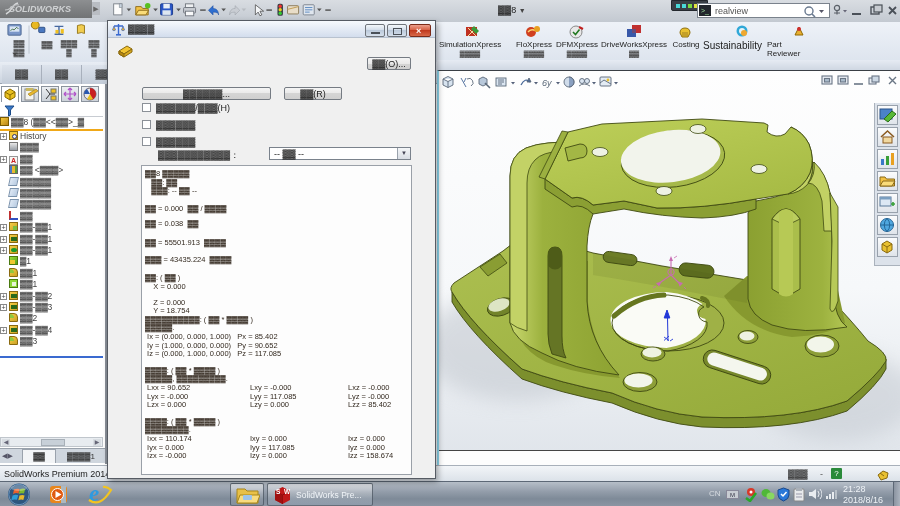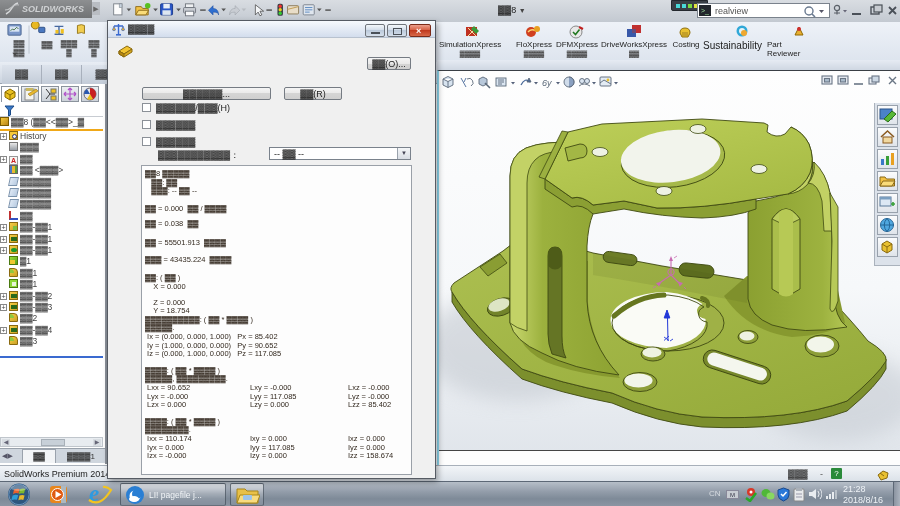--- a/index.html
+++ b/index.html
@@ -1,20 +1,20 @@
 <!DOCTYPE html>
 <html><head><meta charset="utf-8">
 <style>
 *{margin:0;padding:0;box-sizing:border-box}
 html,body{width:900px;height:506px;overflow:hidden;font-family:"Liberation Sans",sans-serif;background:#fff;position:relative}
 .abs{position:absolute}
 .zh{letter-spacing:0px}
 
 #titlebar{left:0;top:0;width:900px;height:22px;background:linear-gradient(#d9dde2,#c3c9d1)}
-#logo{left:0;top:0;width:92px;height:18px;background:linear-gradient(#8d8f91,#717375);color:#cfd1d3;font-size:9px;font-style:italic;font-weight:bold;line-height:18px;padding-left:22px}
+#logo{left:0;top:0;width:92px;height:18px;background:linear-gradient(#8d8f91,#717375);color:#cfd1d3;font-size:9px;font-style:italic;font-weight:bold;line-height:18px;padding-left:9px}
 #logoArr{left:92px;top:2px;width:8px;height:13px;background:#b9bdc3;color:#666;font-size:7px;line-height:13px;text-align:center}
 
 #ribbon{left:0;top:22px;width:900px;height:40px;background:linear-gradient(#eef2f8,#dde4ee)}
 #ribbonTabs{left:0;top:62px;width:437px;height:22px;background:linear-gradient(#e8edf4,#cdd5e0);border-bottom:1px solid #9aa4b0}
 .rtab{position:absolute;top:3px;height:19px;font-size:9px;color:#333;text-align:center;line-height:19px}
 
 #leftpanel{left:0;top:84px;width:107px;height:380px;background:#fff;border-right:2px solid #8a9099}
 .fmtab{position:absolute;top:2px;width:18px;height:16px;background:linear-gradient(#eceff2,#ccd2d9);border:1px solid #8b939d}
 #tree{font-size:8.5px;color:#444}
 .ti{position:absolute;left:0;width:107px;height:12px;white-space:nowrap}
@@ -484,35 +484,36 @@
  <svg class="abs" style="left:49px;top:3px" width="19" height="19" viewBox="0 0 19 19">
   <rect x="1" y="1" width="17" height="17" rx="3" fill="#e8861c"></rect>
   <rect x="12" y="1" width="5" height="17" fill="#9ec4e8" opacity=".8"></rect>
   <circle cx="8.5" cy="9.5" r="6" fill="#e05a10" stroke="#fff" stroke-width="1"></circle>
   <path d="M6.5 6 l6 3.5 -6 3.5z" fill="#fff"></path>
  </svg>
  <div class="abs" style="left:89px;top:1px;width:23px;height:22px;color:#2e9ae0;font-size:23px;font-weight:bold;font-style:italic;line-height:21px;font-family:'Liberation Serif',serif">e</div>
  <svg class="abs" style="left:87px;top:2px" width="27" height="21" viewBox="0 0 27 21">
       <path d="M2 16 Q13 24 24 6 Q20 2 16 3" stroke="#f2c420" stroke-width="2.2" fill="none"></path>
     </svg>
- <div class="tbtn" style="left:120px;width:106px">
-  <svg class="abs" style="left:4px;top:1px" width="20" height="20" viewBox="0 0 20 20">
-        <circle cx="10" cy="10" r="9" fill="#2a7fd4"></circle>
-        <circle cx="10" cy="11" r="5.5" fill="#fff"></circle>
-        <circle cx="12" cy="9" r="5" fill="#2a7fd4"></circle>
-        <ellipse cx="9" cy="14" rx="5" ry="3" fill="#fff"></ellipse>
-      </svg>
-  <span class="abs" style="left:28px;top:6px;font-size:8.5px;color:#f2f5f8">LI! pagefile j...</span>
- </div>
  <div class="tbtn" style="left:230px;width:34px">
   <svg class="abs" style="left:5px;top:2px" width="24" height="19" viewBox="0 0 24 19">
         <path d="M1 3 h8 l2 2 h11 v12 h-21z" fill="#e8c048" stroke="#a8861a"></path>
         <path d="M1 17 l3-8 20 0 -3 8z" fill="#f8dc80" stroke="#a8861a"></path>
         <rect x="7" y="9" width="9" height="5" rx="1" fill="#9ec4e8"></rect>
       </svg>
+ </div>
+ <div class="tbtn" style="left:267px;width:106px;background:linear-gradient(rgba(255,255,255,.5),rgba(255,255,255,.25) 45%,rgba(160,180,200,.25))">
+  <svg class="abs" style="left:4px;top:1px" width="21" height="21" viewBox="0 0 21 21">
+   <path d="M3 6 l7.5-4 7.5 4 0 9 -7.5 4 -7.5-4z" fill="#c01818"></path>
+   <path d="M3 6 l7.5 4 7.5-4 M10.5 10 l0 9" stroke="#8a0a0a" fill="none"></path>
+   <path d="M3 6 l7.5 4 0 9 -7.5-4z" fill="#a01010"></path>
+   <text x="4" y="9" font-size="6.5" fill="#fff" font-weight="bold">S</text>
+        <text x="12" y="9" font-size="6.5" fill="#fff" font-weight="bold">W</text>
+  </svg>
+  <span class="abs" style="left:28px;top:6px;font-size:8.5px;color:#f0f4f8">SolidWorks Pre...</span>
  </div>
  <span class="abs" style="left:709px;top:7px;font-size:8px;color:#d8dde2">CN</span>
  <span class="abs" style="left:726px;top:8px;width:13px;height:9px;background:#c8ccd2;border:1px solid #889;font-size:6px;color:#334;text-align:center;line-height:8px">M</span>
  <svg class="abs" style="left:744px;top:5px" width="14" height="15" viewBox="0 0 14 15">
       <circle cx="7" cy="5" r="4" fill="#d83828"></circle>
       <circle cx="7" cy="5" r="1.5" fill="#fff"></circle>
       <path d="M2 11 l4 3 6-8" stroke="#28a828" stroke-width="2.5" fill="none"></path>
     </svg>
  <svg class="abs" style="left:761px;top:6px" width="14" height="13" viewBox="0 0 14 13">
       <ellipse cx="5" cy="5" rx="4.5" ry="4" fill="#50b838"></ellipse>

